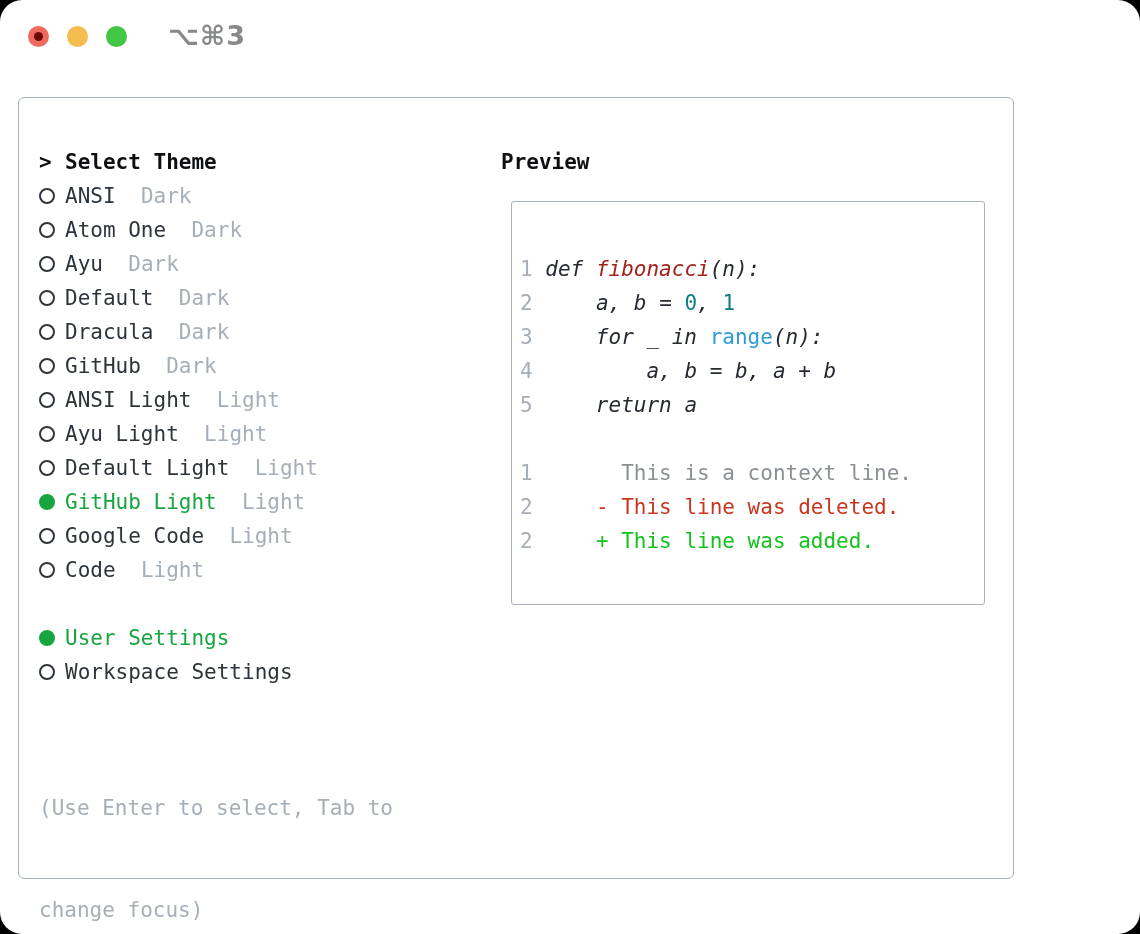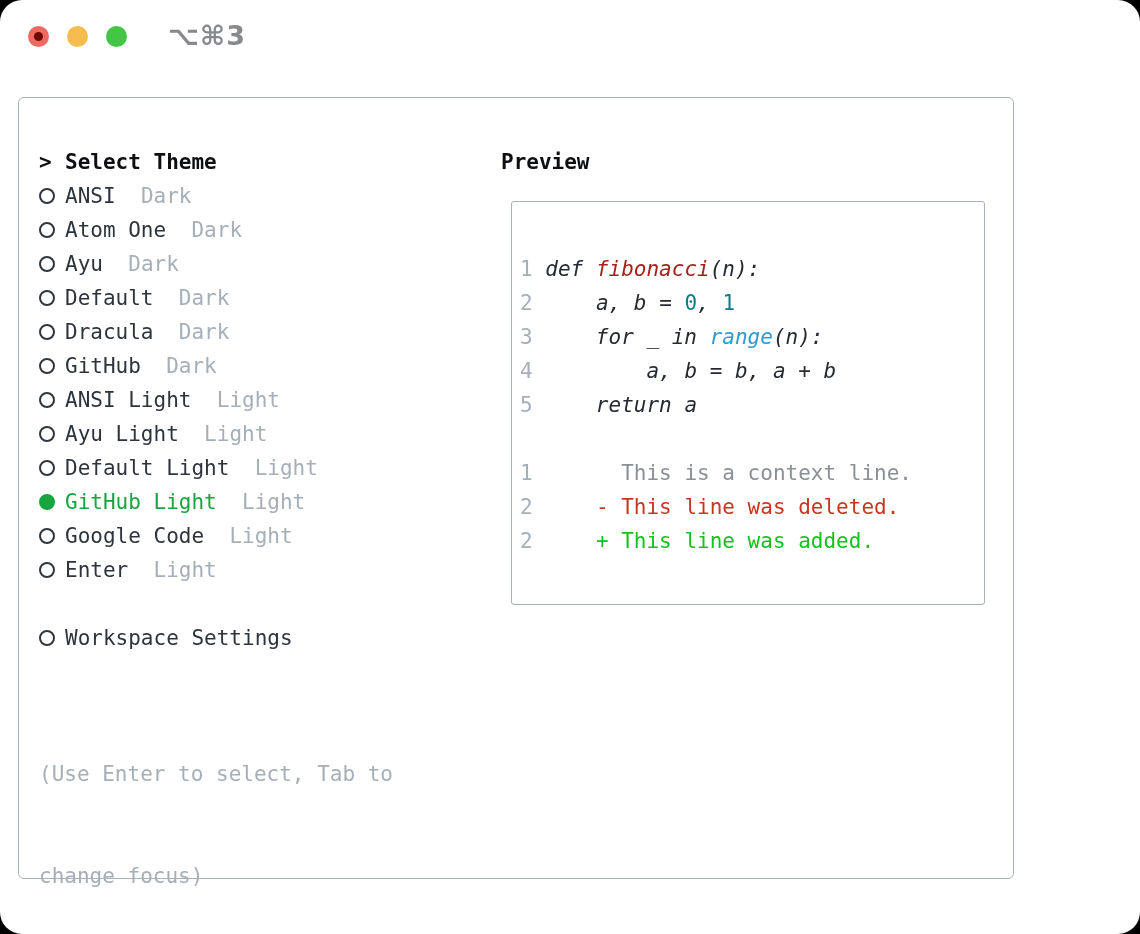--- a/index.html
+++ b/index.html
@@ -139,21 +139,21 @@
     font-size: 21px;
     line-height: 34px;
     color: #262b33;
     white-space: pre;
   }
   .lnum { color: #a6aeb8; }
   .tok-plain { color: #262b33; font-style: italic; }
   .tok-func { color: #a3231a; font-style: italic; }
   .tok-var { color: #262b33; font-style: italic; }
   .tok-num { color: #0d7e84; }
-  .tok-builtin { color: #2d9bd4; font-style: italic; }
+  .tok-builtin { color: #2d9bd4; }
   .diff-context { color: #8b9097; }
   .diff-deleted { color: #c8361f; }
   .diff-added { color: #14c21d; }
   .blank-line { height: 34px; }
 </style>
 </head>
 <body>
 
 <div class="window">
 
@@ -179,27 +179,28 @@
           <div class="row"><span class="bullet-col"><span class="bullet"></span></span><span class="item-name">Atom One</span><span> </span><span class="item-variant"> Dark</span></div>
           <div class="row"><span class="bullet-col"><span class="bullet"></span></span><span class="item-name">Ayu</span><span> </span><span class="item-variant"> Dark</span></div>
           <div class="row"><span class="bullet-col"><span class="bullet"></span></span><span class="item-name">Default</span><span> </span><span class="item-variant"> Dark</span></div>
           <div class="row"><span class="bullet-col"><span class="bullet"></span></span><span class="item-name">Dracula</span><span> </span><span class="item-variant"> Dark</span></div>
           <div class="row"><span class="bullet-col"><span class="bullet"></span></span><span class="item-name">GitHub</span><span> </span><span class="item-variant"> Dark</span></div>
           <div class="row"><span class="bullet-col"><span class="bullet"></span></span><span class="item-name">ANSI Light</span><span> </span><span class="item-variant"> Light</span></div>
           <div class="row"><span class="bullet-col"><span class="bullet"></span></span><span class="item-name">Ayu Light</span><span> </span><span class="item-variant"> Light</span></div>
           <div class="row"><span class="bullet-col"><span class="bullet"></span></span><span class="item-name">Default Light</span><span> </span><span class="item-variant"> Light</span></div>
           <div class="row"><span class="bullet-col"><span class="bullet selected"></span></span><span class="item-name selected">GitHub Light</span><span> </span><span class="item-variant"> Light</span></div>
           <div class="row"><span class="bullet-col"><span class="bullet"></span></span><span class="item-name">Google Code</span><span> </span><span class="item-variant"> Light</span></div>
-          <div class="row"><span class="bullet-col"><span class="bullet"></span></span><span class="item-name">Enter</span><span> </span><span class="item-variant"> Light</span></div>
+          <div class="row"><span class="bullet-col"><span class="bullet"></span></span><span class="item-name">Code</span><span> </span><span class="item-variant"> Light</span></div>
         </div>
 
       <div class="spacer"></div>
 
 
       <div id="apply-items">
+          <div class="row"><span class="bullet-col"><span class="bullet selected"></span></span><span class="option-label selected">User Settings</span></div>
           <div class="row"><span class="bullet-col"><span class="bullet"></span></span><span class="option-label">Workspace Settings</span></div>
         </div>
 
       <div class="spacer"></div>
 
       <div class="hint">
         <div>(Use Enter to select, Tab to</div>
         <div>change focus)</div>
       </div>
     </div>

